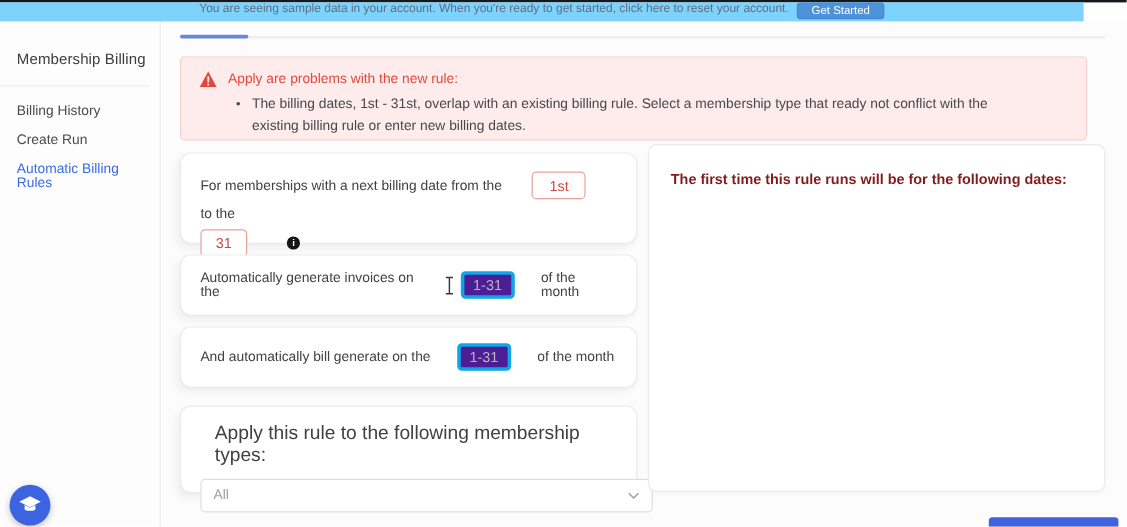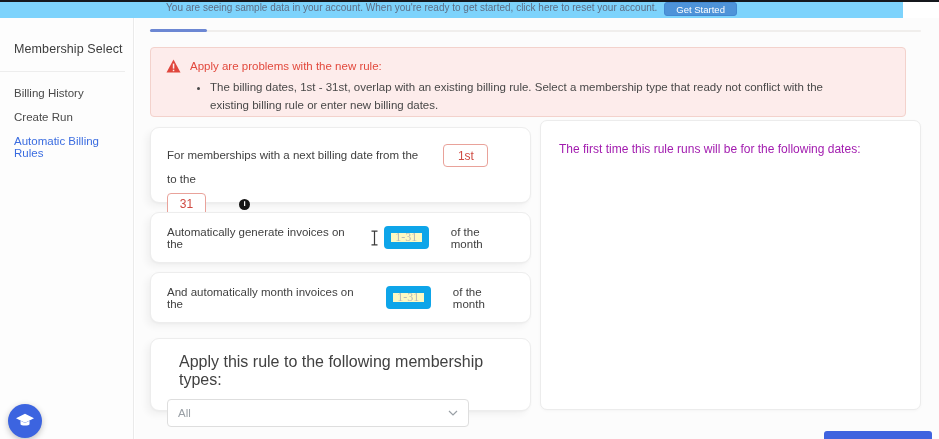--- a/index.html
+++ b/index.html
@@ -48,41 +48,41 @@
   .card-1 { top:109px; height:76px; padding:15px 16px; line-height:24px; }
   .card-2 { top:194px; height:51px; display:flex; align-items:center; padding:0 16px; }
   .card-3 { top:254px; height:51px; display:flex; align-items:center; padding:0 16px; }
   .card-4 { top:320px; height:73px; padding:14px 16px; }
   .inline-input {
     display:inline-block; vertical-align:middle; width:45px; height:23px;
     border-radius:4px; text-align:center; font-size:12px; margin:0 22px;
     font-family:"Liberation Sans","DejaVu Sans",sans-serif; outline:none;
   }
   .input-error { border:1px solid #e9a29a; color:#cf4a42; background:#fff; }
-  .input-plain { border:7px solid #0ea5e9; color:#868686; background:#fef9c3;font-family:Liberation Serif, serif; }
+  .input-plain { border:3px solid #0ea5e9; color:#868686; background:#4c1d95; }
   .input-plain::placeholder { color:#b8b8b8; opacity:1; }
   .inline-input.small { width:39px; margin-left:0; }
   .info-dot {
     display:inline-flex; vertical-align:middle; width:11px; height:11px; margin-left:8px;
     background:#161616; color:#fff; border-radius:50%;
     align-items:center; justify-content:center; font-size:8px; font-weight:bold;
   }
   .cursor-ibeam { position:absolute; left:219px; top:17px; pointer-events:none; }
   .card4-label { font-size:16px; color:#414141;margin-left:12px; }
   .select-box {
-    margin-top:10px; width:302px; height:28px; border:1px solid #dedede; border-radius:4px;
+    margin-top:10px; width:377px; height:28px; border:1px solid #dedede; border-radius:4px;
     background:#fff; display:flex; align-items:center; padding:0 10px; cursor:pointer;
   }
   .select-value { flex:1; font-size:11.5px; color:#9aa0a6; }
   .preview-panel {
     position:absolute; left:405px; top:102px; width:381px; height:290px;
     background:#fff; border:1px solid #ececec; border-radius:7px;
     box-shadow:0 1px 3px rgba(0,0,0,.03); padding:21px 18px;
   }
-  .preview-heading { font-size:12px; font-weight:normal; color:#a21caf; }
+  .preview-heading { font-size:12px; font-weight:bold; color:#7f1d1d; }
   .help-fab {
     position:absolute; left:8px; top:404px; width:34px; height:34px; border-radius:50%;
     background:#3c64e0; display:flex; align-items:center; justify-content:center;
     box-shadow:0 2px 6px rgba(0,0,0,.25); cursor:pointer; z-index:5;
   }
   .bottom-button {
     position:absolute; right:7px; bottom:0; width:108px; height:8px;
     background:#3f63df; border-radius:3px 3px 0 0; cursor:pointer;
   }
 </style>
@@ -90,21 +90,21 @@
 <body>
 
 <div class="top-strip"></div>
 
 <div class="banner">
   <span>You are seeing sample data in your account. When you're ready to get started, click here to reset your account.</span>
   <button class="cta">Get Started</button>
 </div>
 
 <div class="sidebar">
-  <div class="sidebar-title">Membership Select</div>
+  <div class="sidebar-title">Membership Billing</div>
   <div class="sidebar-divider"></div>
   <ul class="sidebar-nav">
     <li>Billing History</li>
     <li>Create Run</li>
     <li class="active">Automatic Billing Rules</li>
   </ul>
 </div>
 
 <div class="main">
 
@@ -138,21 +138,21 @@
   <div class="card card-2">
     <span>Automatically generate invoices on the</span>
     <input class="inline-input input-plain" placeholder="1-31" style="">
     <span>of the month</span>
     <svg class="cursor-ibeam" width="9" height="16" viewBox="0 0 9 16">
       <path d="M1.5 1.2 H7.5 M4.5 1.2 V14.8 M1.5 14.8 H7.5" stroke="#3a3a3a" stroke-width="1.2" fill="none"></path>
     </svg>
   </div>
 
   <div class="card card-3">
-    <span>And automatically month invoices on the</span>
+    <span>And automatically bill generate on the</span>
     <input class="inline-input input-plain" placeholder="1-31" style="">
     <span>of the month</span>
   </div>
 
   <div class="card card-4">
     <div class="card4-label">Apply this rule to the following membership types:</div>
     <div class="select-box">
       <span class="select-value">All</span>
       <svg width="10" height="6" viewBox="0 0 10 6">
         <polyline points="1,1 5,5 9,1" fill="none" stroke="#9aa0a6" stroke-width="1.2"></polyline>

